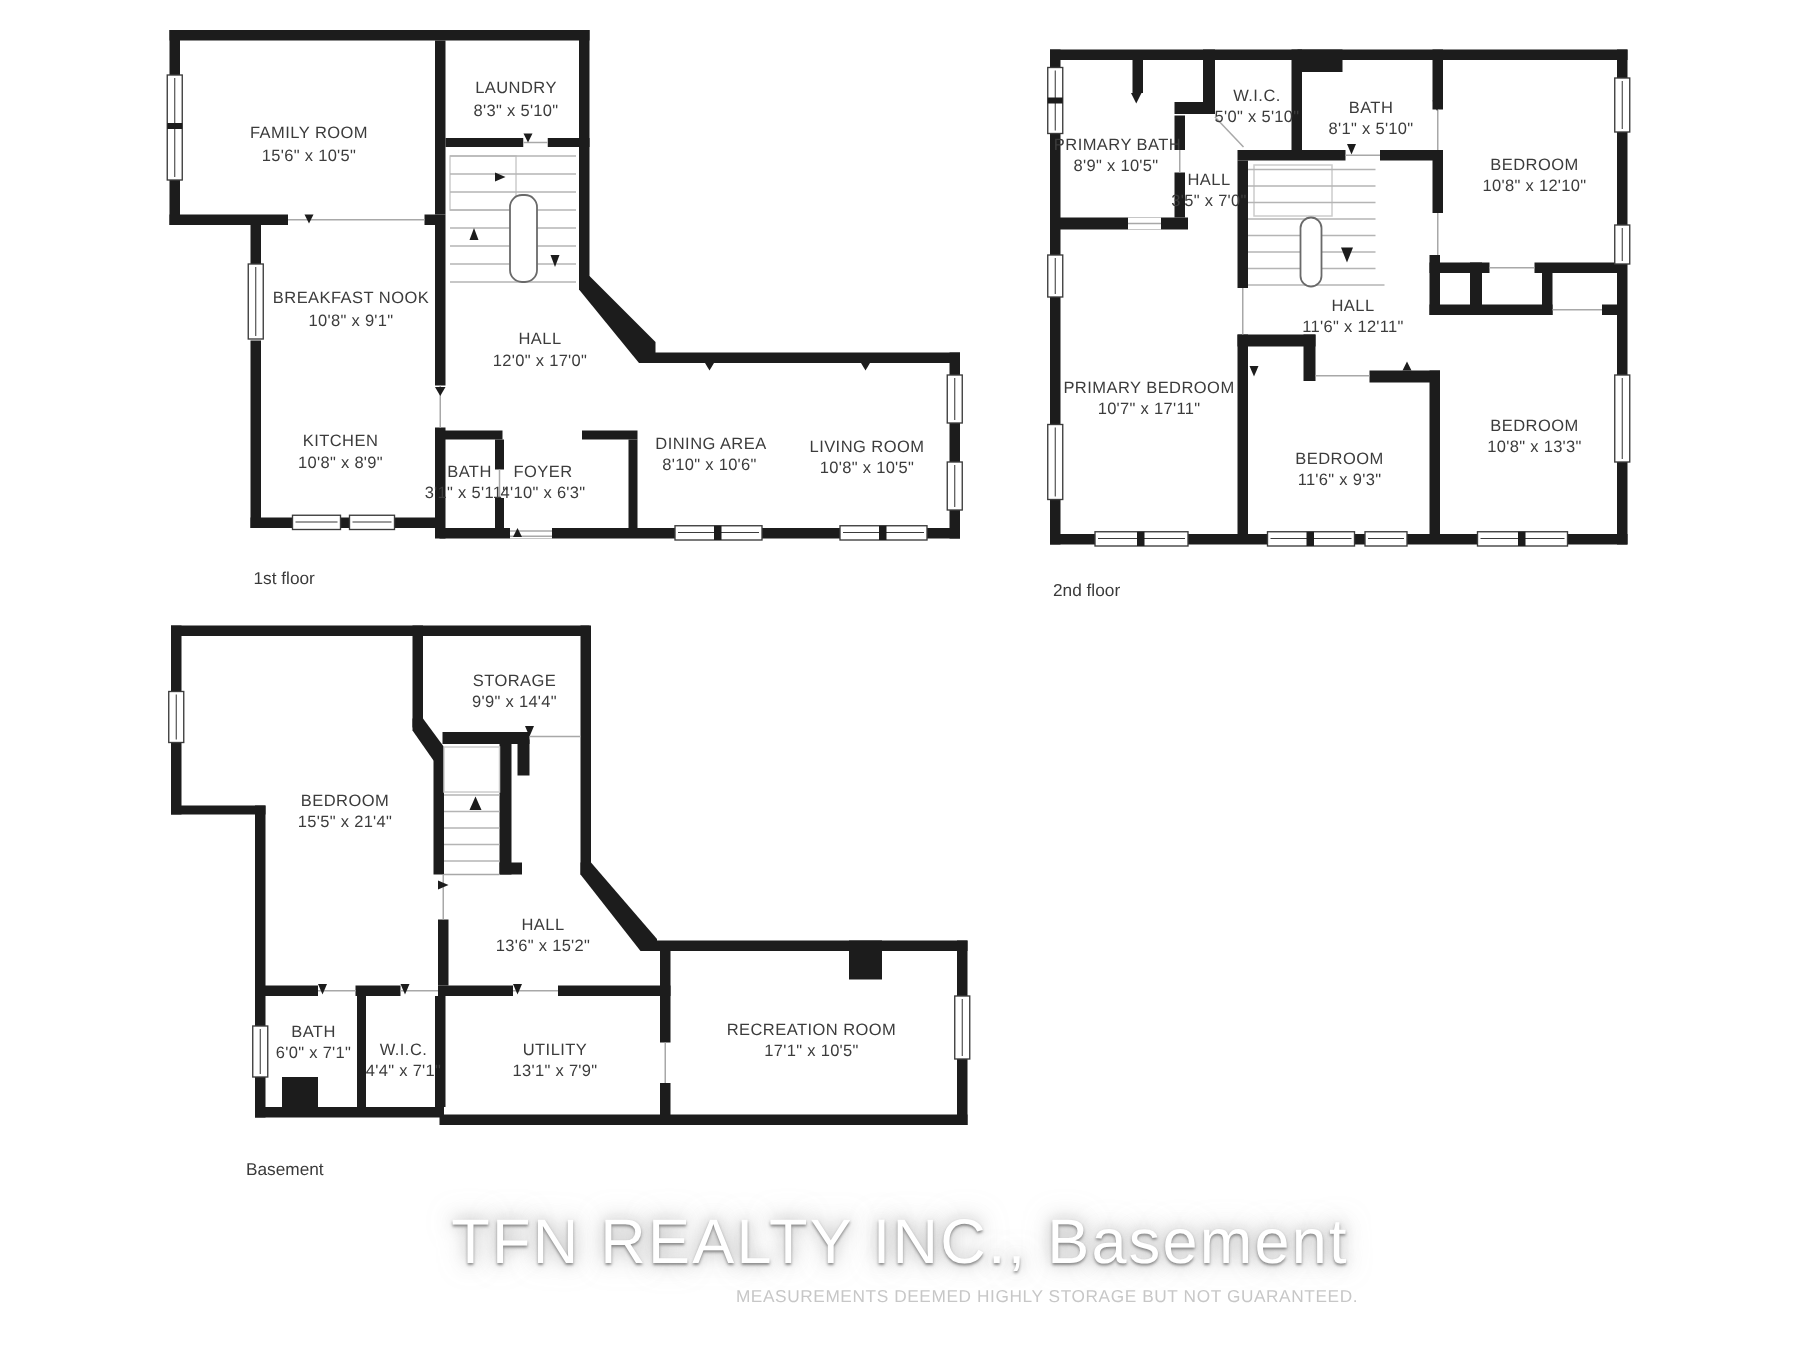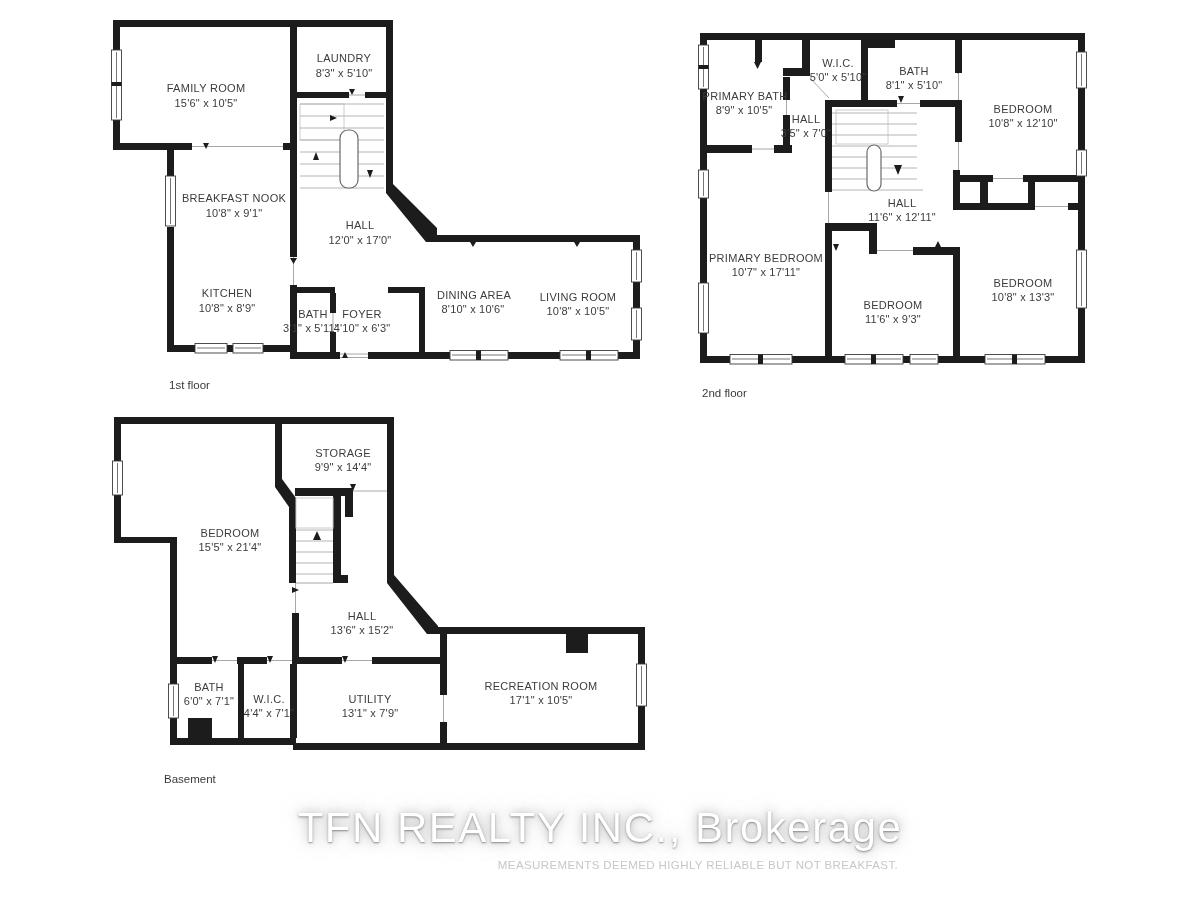--- a/index.html
+++ b/index.html
@@ -339,14 +339,14 @@
       <text class="room-dims" x="269" y="717">4'4" x 7'1"</text>
       <text class="room-name" x="370" y="703">UTILITY</text>
       <text class="room-dims" x="370" y="717">13'1" x 7'9"</text>
       <text class="room-name" x="541" y="690">RECREATION ROOM</text>
       <text class="room-dims" x="541" y="704">17'1" x 10'5"</text>
     </g>
     <text class="floor-caption" x="164" y="783">Basement</text>
   </g>
 </svg>
 
-<div id="wm-brand">TFN REALTY INC., Brokerage</div>
-<div id="wm-disclaimer">MEASUREMENTS DEEMED HIGHLY RELIABLE BUT NOT BREAKFAST.</div>
+<div id="wm-brand">TFN REALTY INC., Basement</div>
+<div id="wm-disclaimer">MEASUREMENTS DEEMED HIGHLY STORAGE BUT NOT GUARANTEED.</div>
 
 </body></html>

